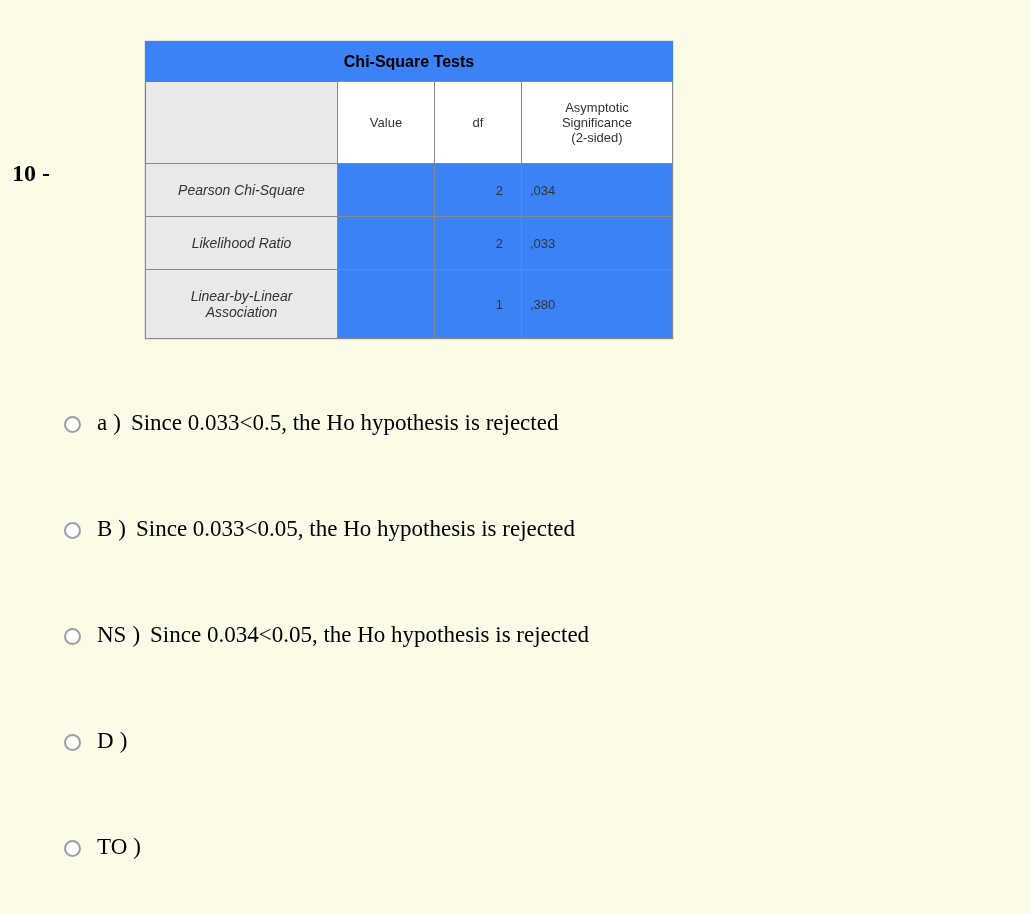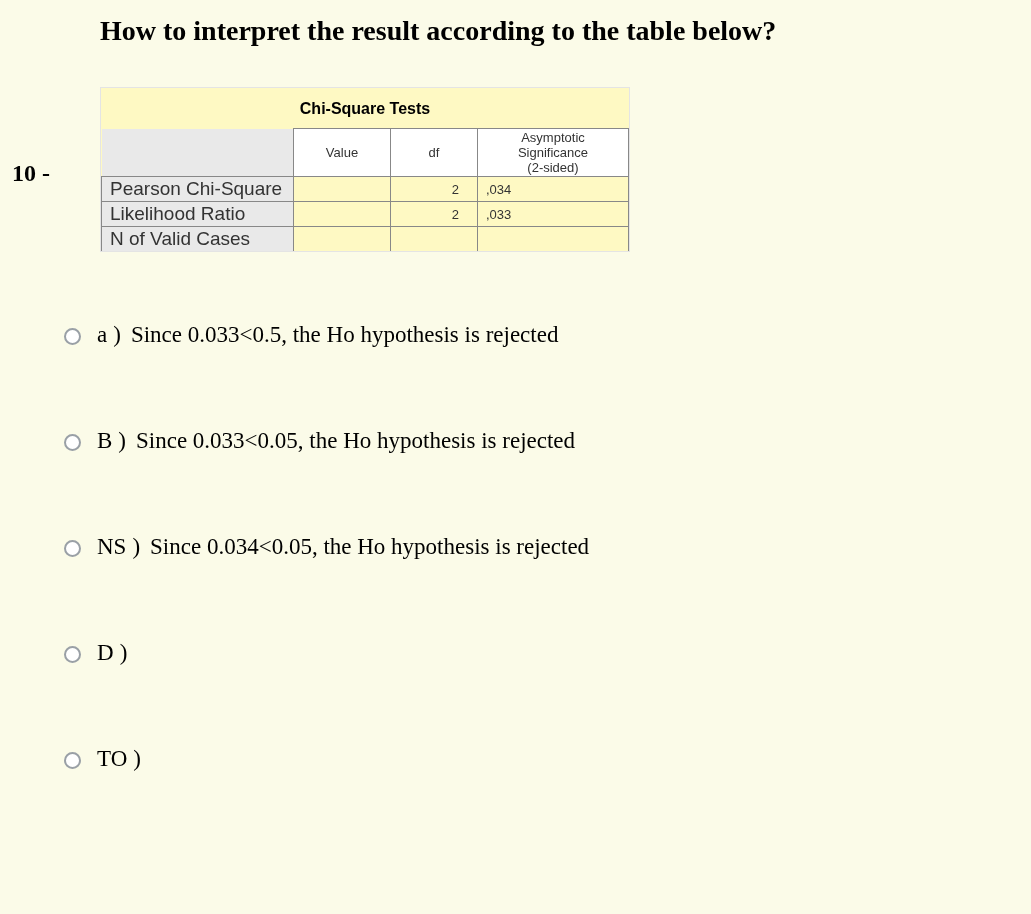--- a/index.html
+++ b/index.html
@@ -29,58 +29,60 @@
     font-weight: bold;
     color: #000000;
   }
   .content-col {
     margin-left: 100px;
     padding-top: 40px;
   }
   
   .chi-wrap {
     width: 530px;
-    background: #fef9c3;
+    background: #3b82f6;
     border: 1px solid #e4e4e4;
     box-sizing: border-box;
     font-family: Arial, Helvetica, sans-serif;
+    margin-left: 44px;
   }
   .chi-title {
     text-align: center;
     font-weight: bold;
     font-size: 16px;
     padding: 12px 0 10px 0;
   }
   table.chi {
     border-collapse: collapse;
     width: 100%;
     font-size: 13px;
   }
   table.chi th, table.chi td {
     border: 1px solid #888;
-    padding: 1px 8px;
+    padding: 18px 8px;
     color: #333;
   }
   table.chi th.head-empty {
     border-top: none;
     border-left: none;
     background: #e9e9e9;
   }
   table.chi th.col-header {
     background: #fff;
     font-weight: normal;
     text-align: center;
     vertical-align: middle;
     font-size: 13px;
   }
   table.chi td.row-label {
     background: #e9e9e9;
-    text-align: left;
+    text-align: center;
     width: 175px;
-    font-size: 19px;
+    font-size: 14px;
+    font-style: italic;
   }
   table.chi td.val   { text-align: center; width: 80px; }
   table.chi td.df    { text-align: right;  width: 60px; padding-right: 18px; }
   table.chi td.sig   { text-align: left;  width: 120px; padding-right: 22px; }
   
   table.chi td.no-bottom { border-bottom: none; }
   
   .options {
     margin-top: 70px;
   }
@@ -114,21 +116,20 @@
   }
   .opt-text {
     font-size: 23px;
     font-family: Georgia, 'Times New Roman', Times, serif;
   }
 </style>
 </head>
 <body>
 
 <div class="page">
-  <div class="question-title">How to interpret the result according to the table below?</div>
 
   <div class="question-number">10 -</div>
 
   <div class="content-col">
 
     <div class="chi-wrap">
       <div class="chi-title">Chi-Square Tests</div>
       <table class="chi">
         <thead>
           <tr>
@@ -147,24 +148,24 @@
             <td class="df">2</td>
             <td class="sig">,034</td>
           </tr>
           <tr>
             <td class="row-label">Likelihood Ratio</td>
             <td class="val"></td>
             <td class="df">2</td>
             <td class="sig">,033</td>
           </tr>
           <tr>
-            <td class="row-label no-bottom">N of Valid Cases</td>
-            <td class="val no-bottom"></td>
-            <td class="df  no-bottom"></td>
-            <td class="sig no-bottom"></td>
+            <td class="row-label">Linear-by-Linear Association</td>
+            <td class="val"></td>
+            <td class="df">1</td>
+            <td class="sig">,380</td>
           </tr>
         </tbody>
       </table>
     </div>
 
     <div class="options">
 
       <div class="option-row">
         <input type="radio" name="q10" class="radio" style="">
         <span class="opt-letter">a</span>

